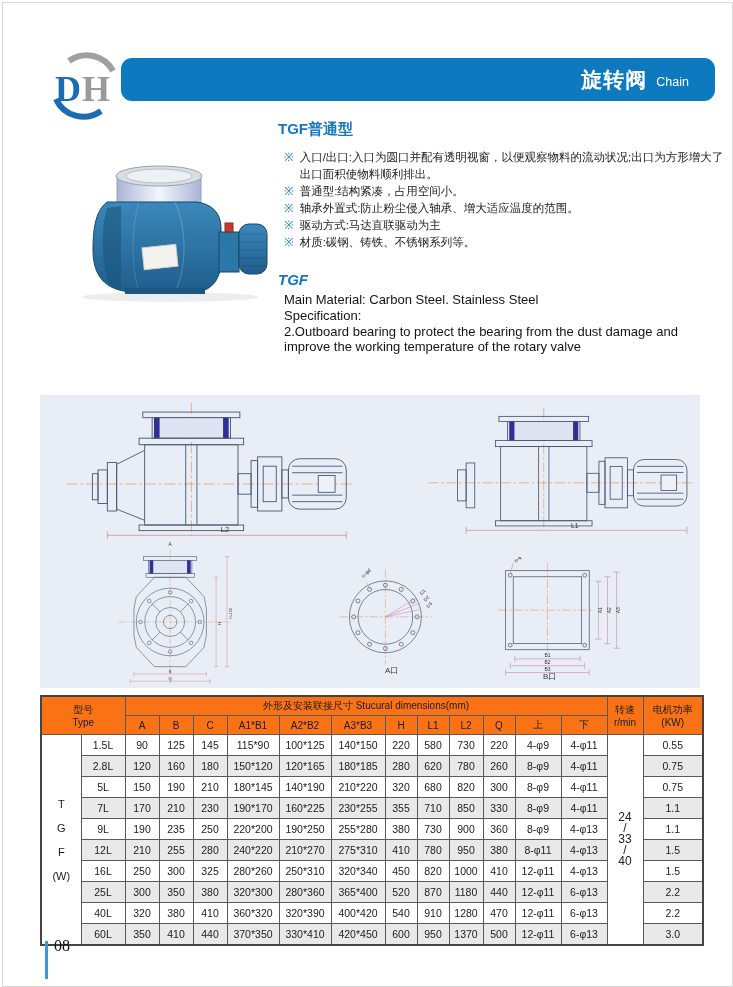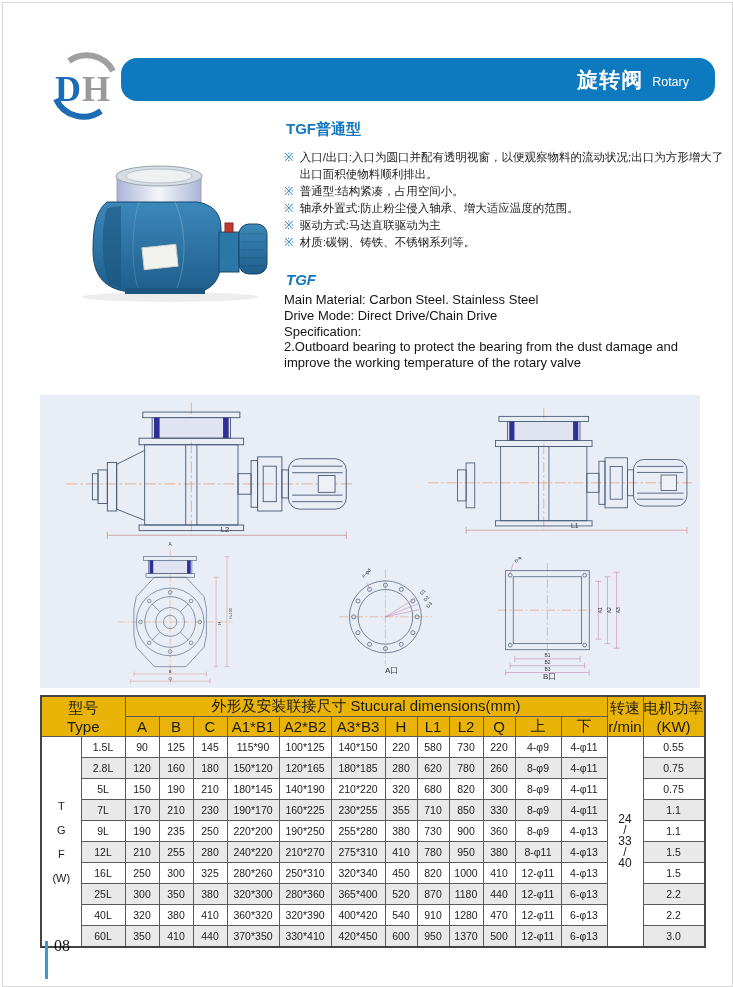--- a/index.html
+++ b/index.html
@@ -1,25 +1,25 @@
 <!DOCTYPE html>
 <html><head>
 <meta charset="utf-8">
 <style>
   html,body{margin:0;padding:0;background:#fff;}
   .page{position:relative;width:729px;height:983px;margin:2px;border:1px solid #d8d8d8;background:#fff;
         font-family:"Liberation Sans",sans-serif;overflow:hidden;}
   
   .logo{position:absolute;left:44px;top:46px;width:74px;height:72px;}
-  .banner{position:absolute;left:118px;top:55px;width:594px;height:43px;background:#0d7ac0;border-radius:16px;
+  .banner{position:absolute;left:118px;top:55px;width:594px;height:43px;background:#0d7ac0;border-radius:11px;
           display:flex;align-items:center;justify-content:flex-end;padding-right:26px;box-sizing:border-box;color:#fff;}
   .banner .zh{font-size:21px;font-weight:bold;letter-spacing:1px;}
   .banner .en{font-size:12.5px;margin-left:9px;margin-top:4px;}
   
-  .sec-title{position:absolute;left:283px;font-size:15px;font-weight:bold;color:#1577c0;}
+  .sec-title{position:absolute;left:275px;font-size:15px;font-weight:bold;color:#1577c0;}
   #title1{top:117px;}
   #title2{top:268px;font-style:italic;}
   
   .bullets{position:absolute;left:281px;top:146px;width:442px;list-style:none;margin:0;padding:0;}
   .bullets li{display:flex;font-size:11.5px;line-height:17px;color:#222;}
   .bullets .mk{color:#2a7fc0;margin-right:6px;flex:0 0 auto;}
   
   .enlines{position:absolute;left:281px;top:289px;width:446px;font-size:13px;line-height:15.8px;color:#141414;}
   
   .photo{position:absolute;left:52px;top:155px;width:216px;height:146px;}
@@ -28,21 +28,21 @@
   .panel svg{position:absolute;}
   .d-line{stroke:#4a5a74;fill:none;stroke-width:1;}
   .c-line{stroke:#e39a6a;stroke-width:0.8;stroke-dasharray:12 3 3 3;fill:none;}
   .dim{stroke:#c98a8a;stroke-width:0.8;fill:none;}
   .pdim{stroke:#c987b5;stroke-width:0.8;fill:none;}
   .dtext{fill:#333;font-family:"Liberation Sans",sans-serif;}
   
   .tblwrap{position:absolute;left:37px;top:692px;}
   table.spec{border-collapse:collapse;table-layout:fixed;font-size:10.5px;color:#1b1b1b;border:2px solid #444;}
   table.spec th,table.spec td{border:1px solid #5a5a5a;text-align:center;padding:0;overflow:hidden;white-space:nowrap;}
-  table.spec thead th{background:#eab308;font-weight:normal;height:18px;font-size:15px;}
+  table.spec thead th{background:#f97316;font-weight:normal;height:18px;font-size:10px;}
   table.spec td{background:#fff;height:20px;}
   table.spec tr.alt td{background:#e9e9e9;}
   td.series-cell{background:#fff !important;font-size:11px;}
   td.series-cell div{line-height:24px;}
   td.speed-cell{background:#fff !important;font-size:12px;line-height:11px;}
   
   .pagebar{position:absolute;left:42px;top:938px;width:3px;height:38px;background:#3d9ad1;}
   .pagenum{position:absolute;left:51px;top:934px;font-family:"Liberation Serif",serif;font-weight:normal;font-size:16px;color:#111;}
 </style>
 </head>
@@ -52,21 +52,21 @@
 
   <svg class="logo" viewBox="0 0 74 72">
     <path d="M22,12 A30 30 0 0 1 66,22" fill="none" stroke="#a0a0a0" stroke-width="6"></path>
     <path d="M54,62 A30 30 0 0 1 9,50" fill="none" stroke="#1b6bb5" stroke-width="6"></path>
     <text x="8" y="52" font-size="36" font-weight="bold" fill="#1b6bb5" font-family="Liberation Serif,serif">D</text>
     <text x="35" y="52" font-size="36" font-weight="bold" fill="#9a9a9a" font-family="Liberation Serif,serif">H</text>
   </svg>
 
   <div class="banner">
     <span class="zh">旋转阀</span>
-    <span class="en">Rotary</span>
+    <span class="en">Chain</span>
   </div>
 
   <div class="sec-title" id="title1">TGF普通型</div>
   <ul class="bullets" id="bullet-list">
       <li>
         <span class="mk">※</span>
         <span>入口/出口:入口为圆口并配有透明视窗，以便观察物料的流动状况;出口为方形增大了出口面积使物料顺利排出。</span>
       </li>
       <li>
         <span class="mk">※</span>
@@ -114,21 +114,20 @@
     <line x1="186" y1="76" x2="210" y2="76" stroke="rgba(0,0,0,0.15)"></line>
     <line x1="186" y1="84" x2="210" y2="84" stroke="rgba(0,0,0,0.15)"></line>
     <line x1="186" y1="92" x2="210" y2="92" stroke="rgba(0,0,0,0.15)"></line>
     <line x1="186" y1="100" x2="210" y2="100" stroke="rgba(0,0,0,0.15)"></line>
     <line x1="186" y1="108" x2="210" y2="108" stroke="rgba(0,0,0,0.15)"></line>
   </svg>
 
   <div class="sec-title" id="title2">TGF</div>
   <div class="enlines" id="en-lines">
       <div>Main Material: Carbon Steel. Stainless Steel</div>
-      <div>Drive Mode: Direct Drive/Chain Drive</div>
       <div>Specification:</div>
       <div>2.Outboard bearing to protect the bearing from the dust damage and</div>
       <div>improve the working temperature of the rotary valve</div>
     </div>
 
   <div class="panel">
 
     <svg style="left:20px;top:4px" width="300" height="140" viewBox="0 0 320 150">
       <line class="c-line" x1="6" y1="91" x2="314" y2="91"></line>
       <line class="c-line" x1="140" y1="4" x2="140" y2="146"></line>

